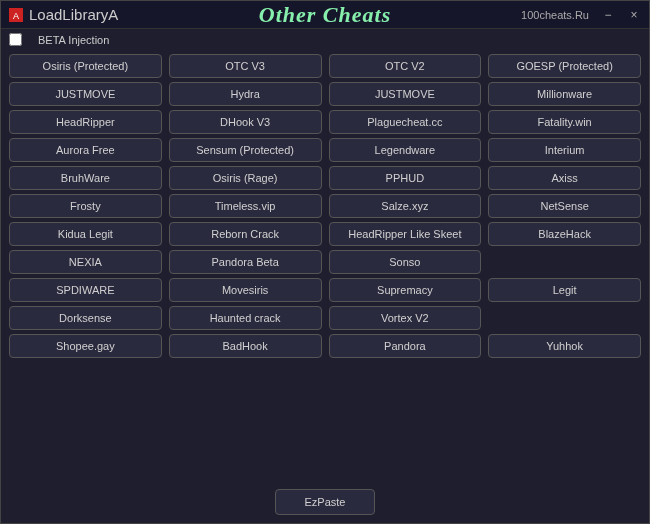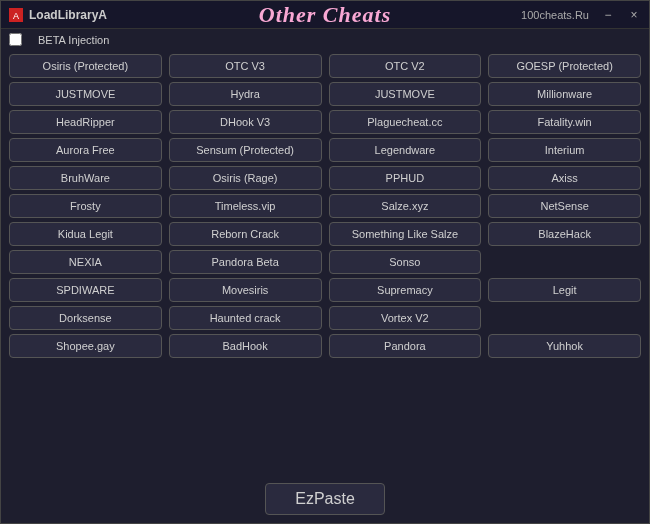--- a/index.html
+++ b/index.html
@@ -29,28 +29,28 @@
       width: 14px;
       height: 14px;
       background: #cc2222;
       display: flex;
       align-items: center;
       justify-content: center;
       font-size: 9px;
       color: white;
     }
     .titlebar-title {
-      font-size: 12px;
+      font-size: 15px;
       color: #ccc;
-      font-weight: bold;
+      font-weight: normal;
     }
     .titlebar-center {
       font-size: 22px;
       font-family: 'Times New Roman', serif;
-      color: #f9a8d4;
+      color: #86efac;
       font-style: italic;
       font-weight: bold;
       text-align: center;
       flex: 2;
       letter-spacing: 1px;
     }
     .titlebar-right {
       display: flex;
       align-items: center;
       gap: 12px;
@@ -116,21 +116,21 @@
       padding: 6px 8px 8px;
       display: flex;
       justify-content: center;
       flex-shrink: 0;
     }
     .ezpaste-btn {
       background: #2a2a3e;
       border: 1px solid #555;
       border-radius: 4px;
       color: #d0d0d0;
-      font-size: 16px;
+      font-size: 11px;
       padding: 6px 29px;
       cursor: pointer;
     }
     .titlebar-top {
       display: flex;
       align-items: center;
       height: 28px;
       padding: 0 8px;
       gap: 6px;
       background: #16162a;
@@ -198,21 +198,21 @@
       </div>
       <div class="grid-row">
         <button class="cheat-btn">Frosty</button>
         <button class="cheat-btn">Timeless.vip</button>
         <button class="cheat-btn">Salze.xyz</button>
         <button class="cheat-btn">NetSense</button>
       </div>
       <div class="grid-row">
         <button class="cheat-btn">Kidua Legit</button>
         <button class="cheat-btn">Reborn Crack</button>
-        <button class="cheat-btn">Something Like Salze</button>
+        <button class="cheat-btn">HeadRipper Like Skeet</button>
         <button class="cheat-btn">BlazeHack</button>
       </div>
       <div class="grid-row">
         <button class="cheat-btn">NEXIA</button>
         <button class="cheat-btn">Pandora Beta</button>
         <button class="cheat-btn">Sonso</button>
       </div>
       <div class="grid-row">
         <button class="cheat-btn">SPDIWARE</button>
         <button class="cheat-btn">Movesiris</button>

